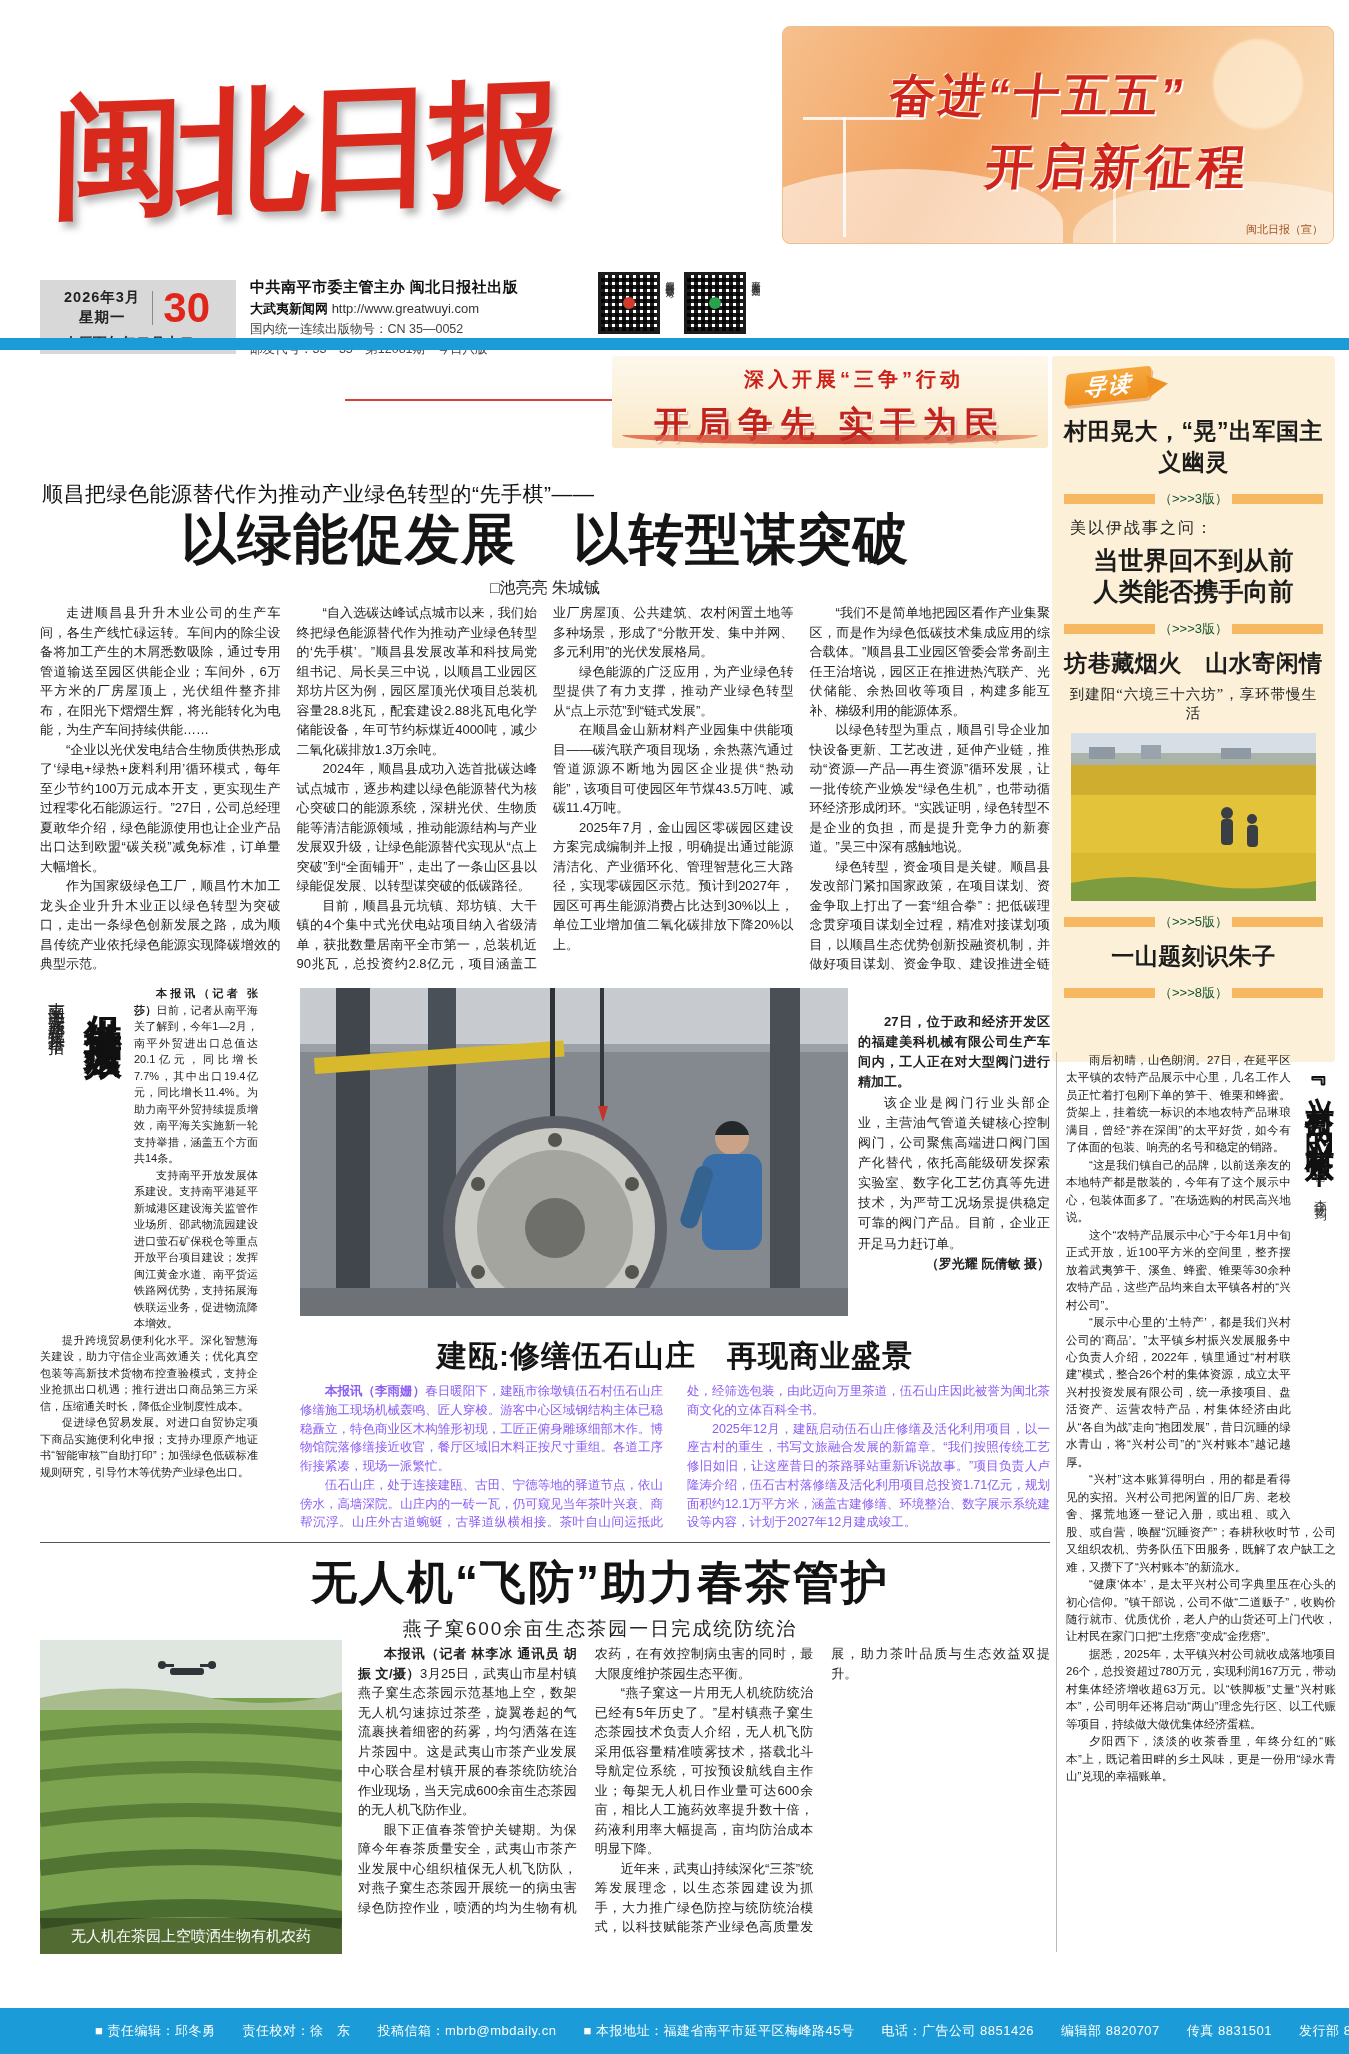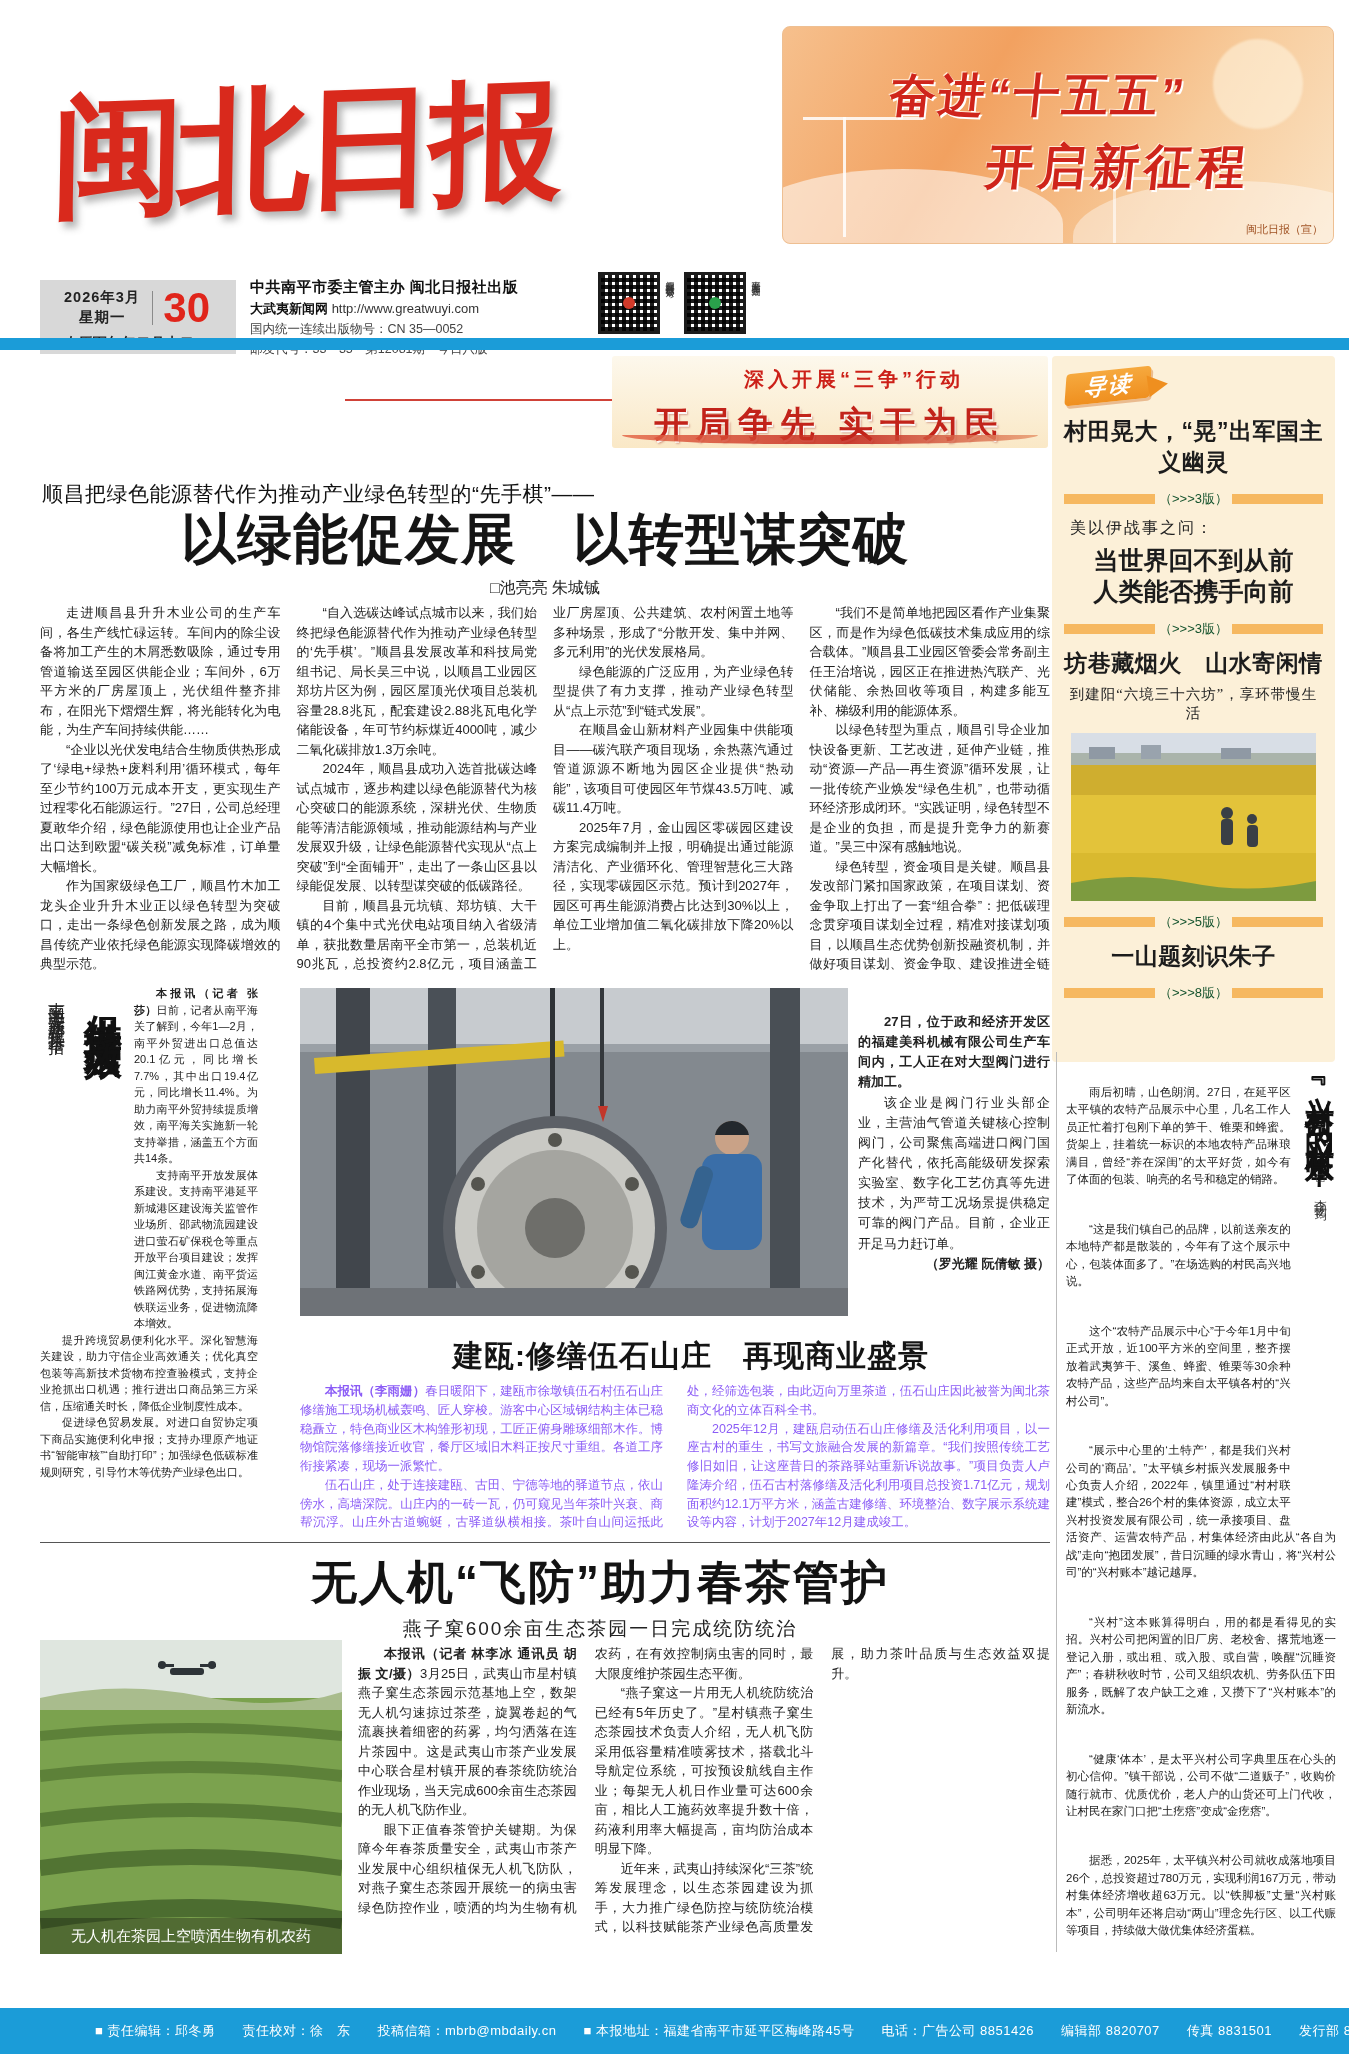--- a/index.html
+++ b/index.html
@@ -87,34 +87,34 @@
   .trade-body p { text-indent:2em; }
   .trade-body .lede { font-weight:bold; }
 
   
   .mach-photo { left:300px; top:988px; width:548px; height:328px; }
   .caption { left:858px; top:1012px; width:192px; height:306px; font-size:13px; line-height:1.55; text-align:justify; color:#222; overflow:hidden; position:absolute; }
   .caption p { text-indent:2em; }
   .caption .credit { text-align:right; text-indent:0; font-weight:bold; }
 
   
-  .jo-head { left:316px; top:1336px; width:750px; text-align:center; font-size:30px; font-weight:900; color:#141414; letter-spacing:1px; }
+  .jo-head { left:300px; top:1336px; width:750px; text-align:center; font-size:30px; font-weight:900; color:#141414; letter-spacing:1px; }
   .jo-body { left:300px; top:1382px; width:750px; height:152px; column-count:2; column-gap:24px; column-fill:auto; font-size:12.5px; line-height:1.5; text-align:justify; overflow:hidden; color:#8b5cf6; }
   .jo-body .lede { font-weight:bold; }
 
   .rule-h { left:40px; top:1542px; width:1010px; height:1px; background:#555; }
   .rule-v { left:1056px; top:1052px; width:1px; height:900px; background:#bbb; }
 
   
   .xc { left:1066px; top:1052px; width:270px; height:902px; overflow:hidden; position:absolute; }
   .xc-float { float:right; writing-mode:vertical-rl; height:440px; margin:16px 0 10px 12px; }
   .xc-title { font-size:29px; font-weight:900; color:#111; letter-spacing:6px; line-height:1.15; }
   .xc-author { font-size:13px; color:#333; margin-top:20px; letter-spacing:4px; }
   .xc-body { font-size:11.5px; line-height:1.52; text-align:justify; color:#222; }
-  .xc-body p { text-indent:2em;margin-top:32px; }
+  .xc-body p { text-indent:2em; }
 
   
   .dr-head { left:150px; top:1552px; width:900px; text-align:center; font-size:46px; font-weight:900; color:#131313; letter-spacing:2px; }
   .dr-sub { left:150px; top:1616px; width:900px; text-align:center; font-size:19px; color:#222; letter-spacing:2px; }
   .dr-photo { left:40px; top:1640px; width:302px; height:314px; }
   .dr-body { left:358px; top:1644px; width:692px; height:308px; column-count:3; column-gap:18px; column-fill:auto; font-size:13px; line-height:1.5; text-align:justify; overflow:hidden; color:#222; }
   .dr-body .lede { font-weight:bold; }
 
   
   .footer { left:0; top:2008px; width:1349px; height:46px; background:#1b9cd8; color:#fff; font-size:13px; line-height:46px; padding-left:95px; white-space:nowrap; letter-spacing:.5px; }

